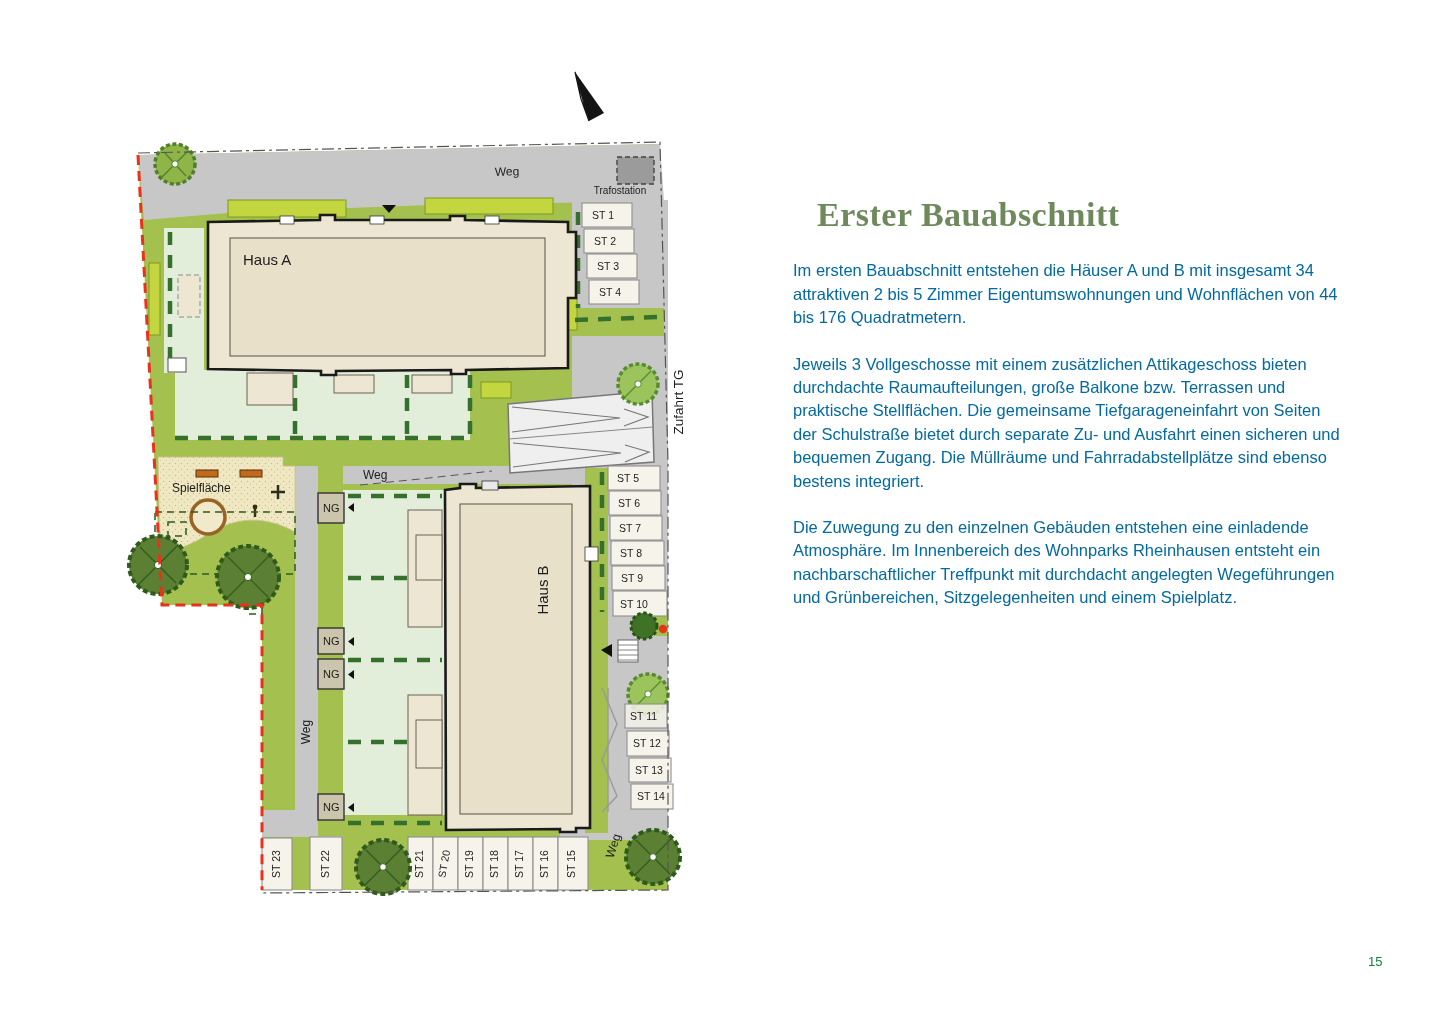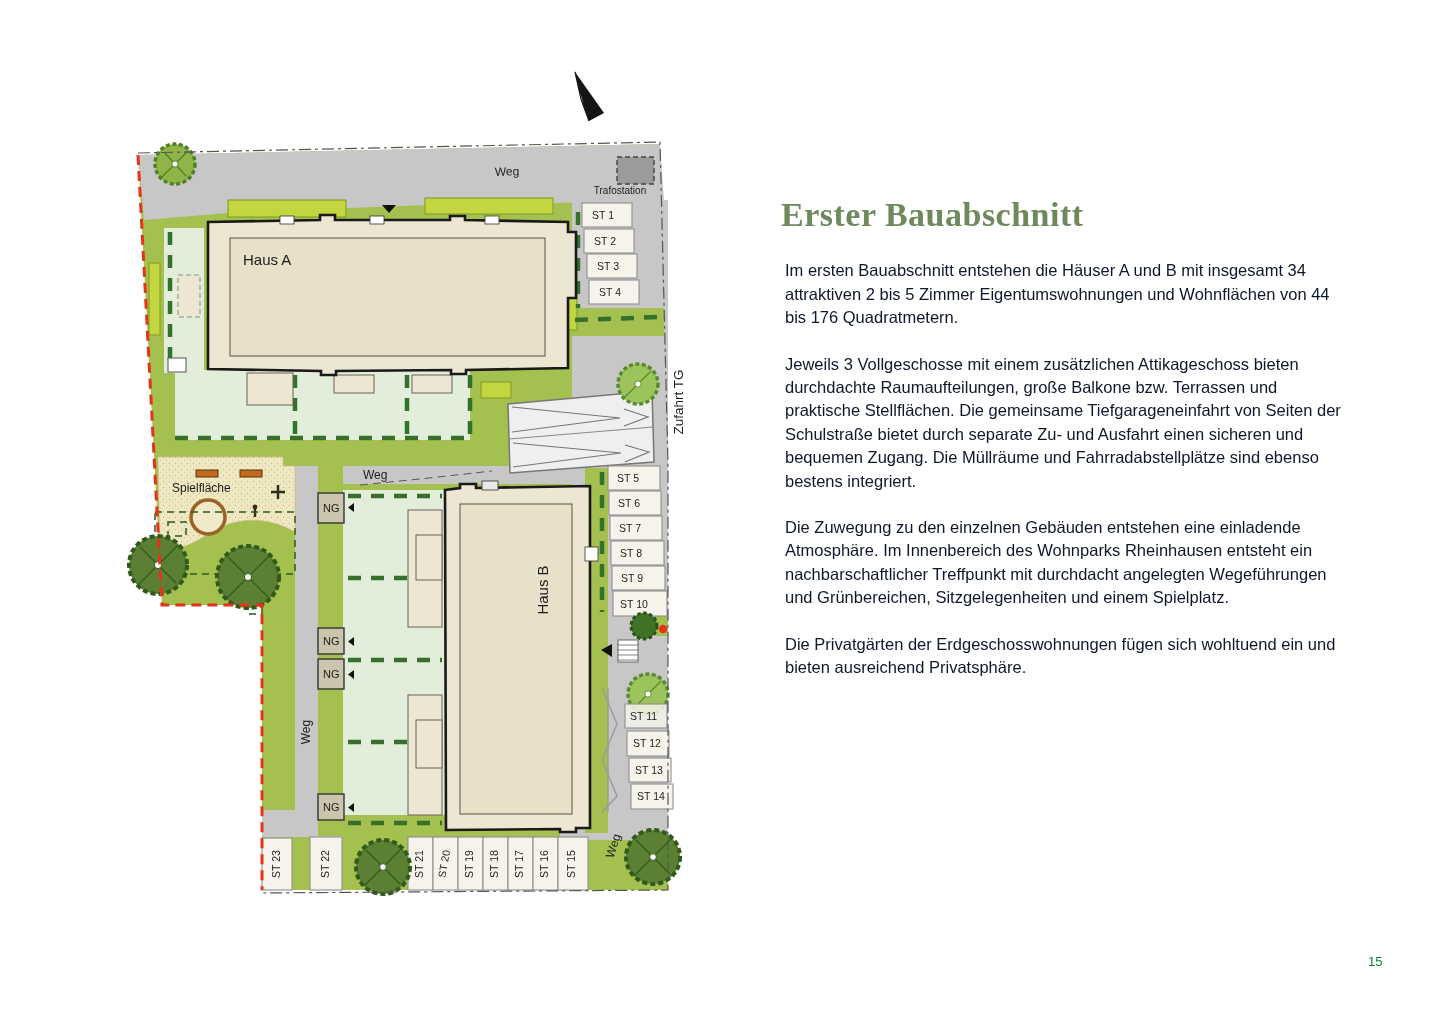--- a/index.html
+++ b/index.html
@@ -2,21 +2,21 @@
 <html><head>
 <meta charset="utf-8">
 <style>
   html,body{margin:0;padding:0;background:#ffffff;}
   #page{position:relative;width:1440px;height:1026px;background:#ffffff;overflow:hidden;
         font-family:"Liberation Sans",sans-serif;}
   #siteplan{position:absolute;left:120px;top:60px;width:600px;height:850px;}
   #article{position:absolute;left:781px;top:196px;width:566px;}
   #article h1{font-family:"Liberation Serif",serif;font-weight:bold;font-size:34px;
               line-height:1.1;margin:0 0 26px 0;letter-spacing:.5px;}
-  #article p{font-size:16.5px;line-height:23.4px;color:#0f172a;margin:0 0 23px 4px;}
+  #article p{font-size:16.5px;line-height:23.4px;color:#0369a1;margin:0 0 23px 12px;}
   #pagenum{position:absolute;left:1368px;top:954px;font-size:13px;color:#15803d;}
   
   .lbl{font-family:"Liberation Sans",sans-serif;fill:#1c1c1c;}
   .lbl-weg{font-size:12px;}
   .lbl-haus{font-size:15px;}
   .lbl-st{font-size:10.5px;}
   .lbl-ng{font-size:11px;}
   .lbl-small{font-size:10px;}
   .lbl-spiel{font-size:12px;}
   .lbl-tg{font-size:13.5px;}
@@ -306,21 +306,20 @@
     <text class="lbl lbl-haus" x="123" y="205">Haus A</text>
     <text class="lbl lbl-haus" x="428" y="530" text-anchor="middle" transform="rotate(-90 428 530)">Haus B</text>
     <text class="lbl lbl-weg" x="243" y="419">Weg</text>
     <text class="lbl lbl-weg" x="190" y="672" text-anchor="middle" transform="rotate(-90 190 672)">Weg</text>
     <text class="lbl lbl-weg" x="497" y="787" text-anchor="middle" transform="rotate(-72 497 787)">Weg</text>
     <text class="lbl lbl-spiel" x="52" y="432">Spielfläche</text>
     <text class="lbl lbl-tg" x="563" y="342" text-anchor="middle" transform="rotate(-90 563 342)">Zufahrt TG</text>
   </svg>
 
   <div id="article">
-    <h1 style="color: rgb(110, 138, 92);">Erster Bauabschnitt</h1>
+    <h1 style="color: rgb(110, 138, 92); margin-left: 36px;">Erster Bauabschnitt</h1>
     <p>Im ersten Bauabschnitt entstehen die Häuser A und B mit insgesamt 34 attraktiven 2 bis 5 Zimmer Eigentumswohnungen und Wohnflächen von 44 bis 176 Quadratmetern.</p>
     <p>Jeweils 3 Vollgeschosse mit einem zusätzlichen Attikageschoss bieten durchdachte Raumaufteilungen, große Balkone bzw. Terrassen und praktische Stellflächen. Die gemeinsame Tiefgarageneinfahrt von Seiten der Schulstraße bietet durch separate Zu- und Ausfahrt einen sicheren und bequemen Zugang. Die Müllräume und Fahrradabstellplätze sind ebenso bestens integriert.</p>
     <p>Die Zuwegung zu den einzelnen Gebäuden entstehen eine einladende Atmosphäre. Im Innenbereich des Wohnparks Rheinhausen entsteht ein nachbarschaftlicher Treffpunkt mit durchdacht angelegten Wegeführungen und Grünbereichen, Sitzgelegenheiten und einem Spielplatz.</p>
-    <p>Die Privatgärten der Erdgeschosswohnungen fügen sich wohltuend ein und bieten ausreichend Privatsphäre.</p>
   </div>
 
   <div id="pagenum">15</div>
 </div>
 
 </body></html>

